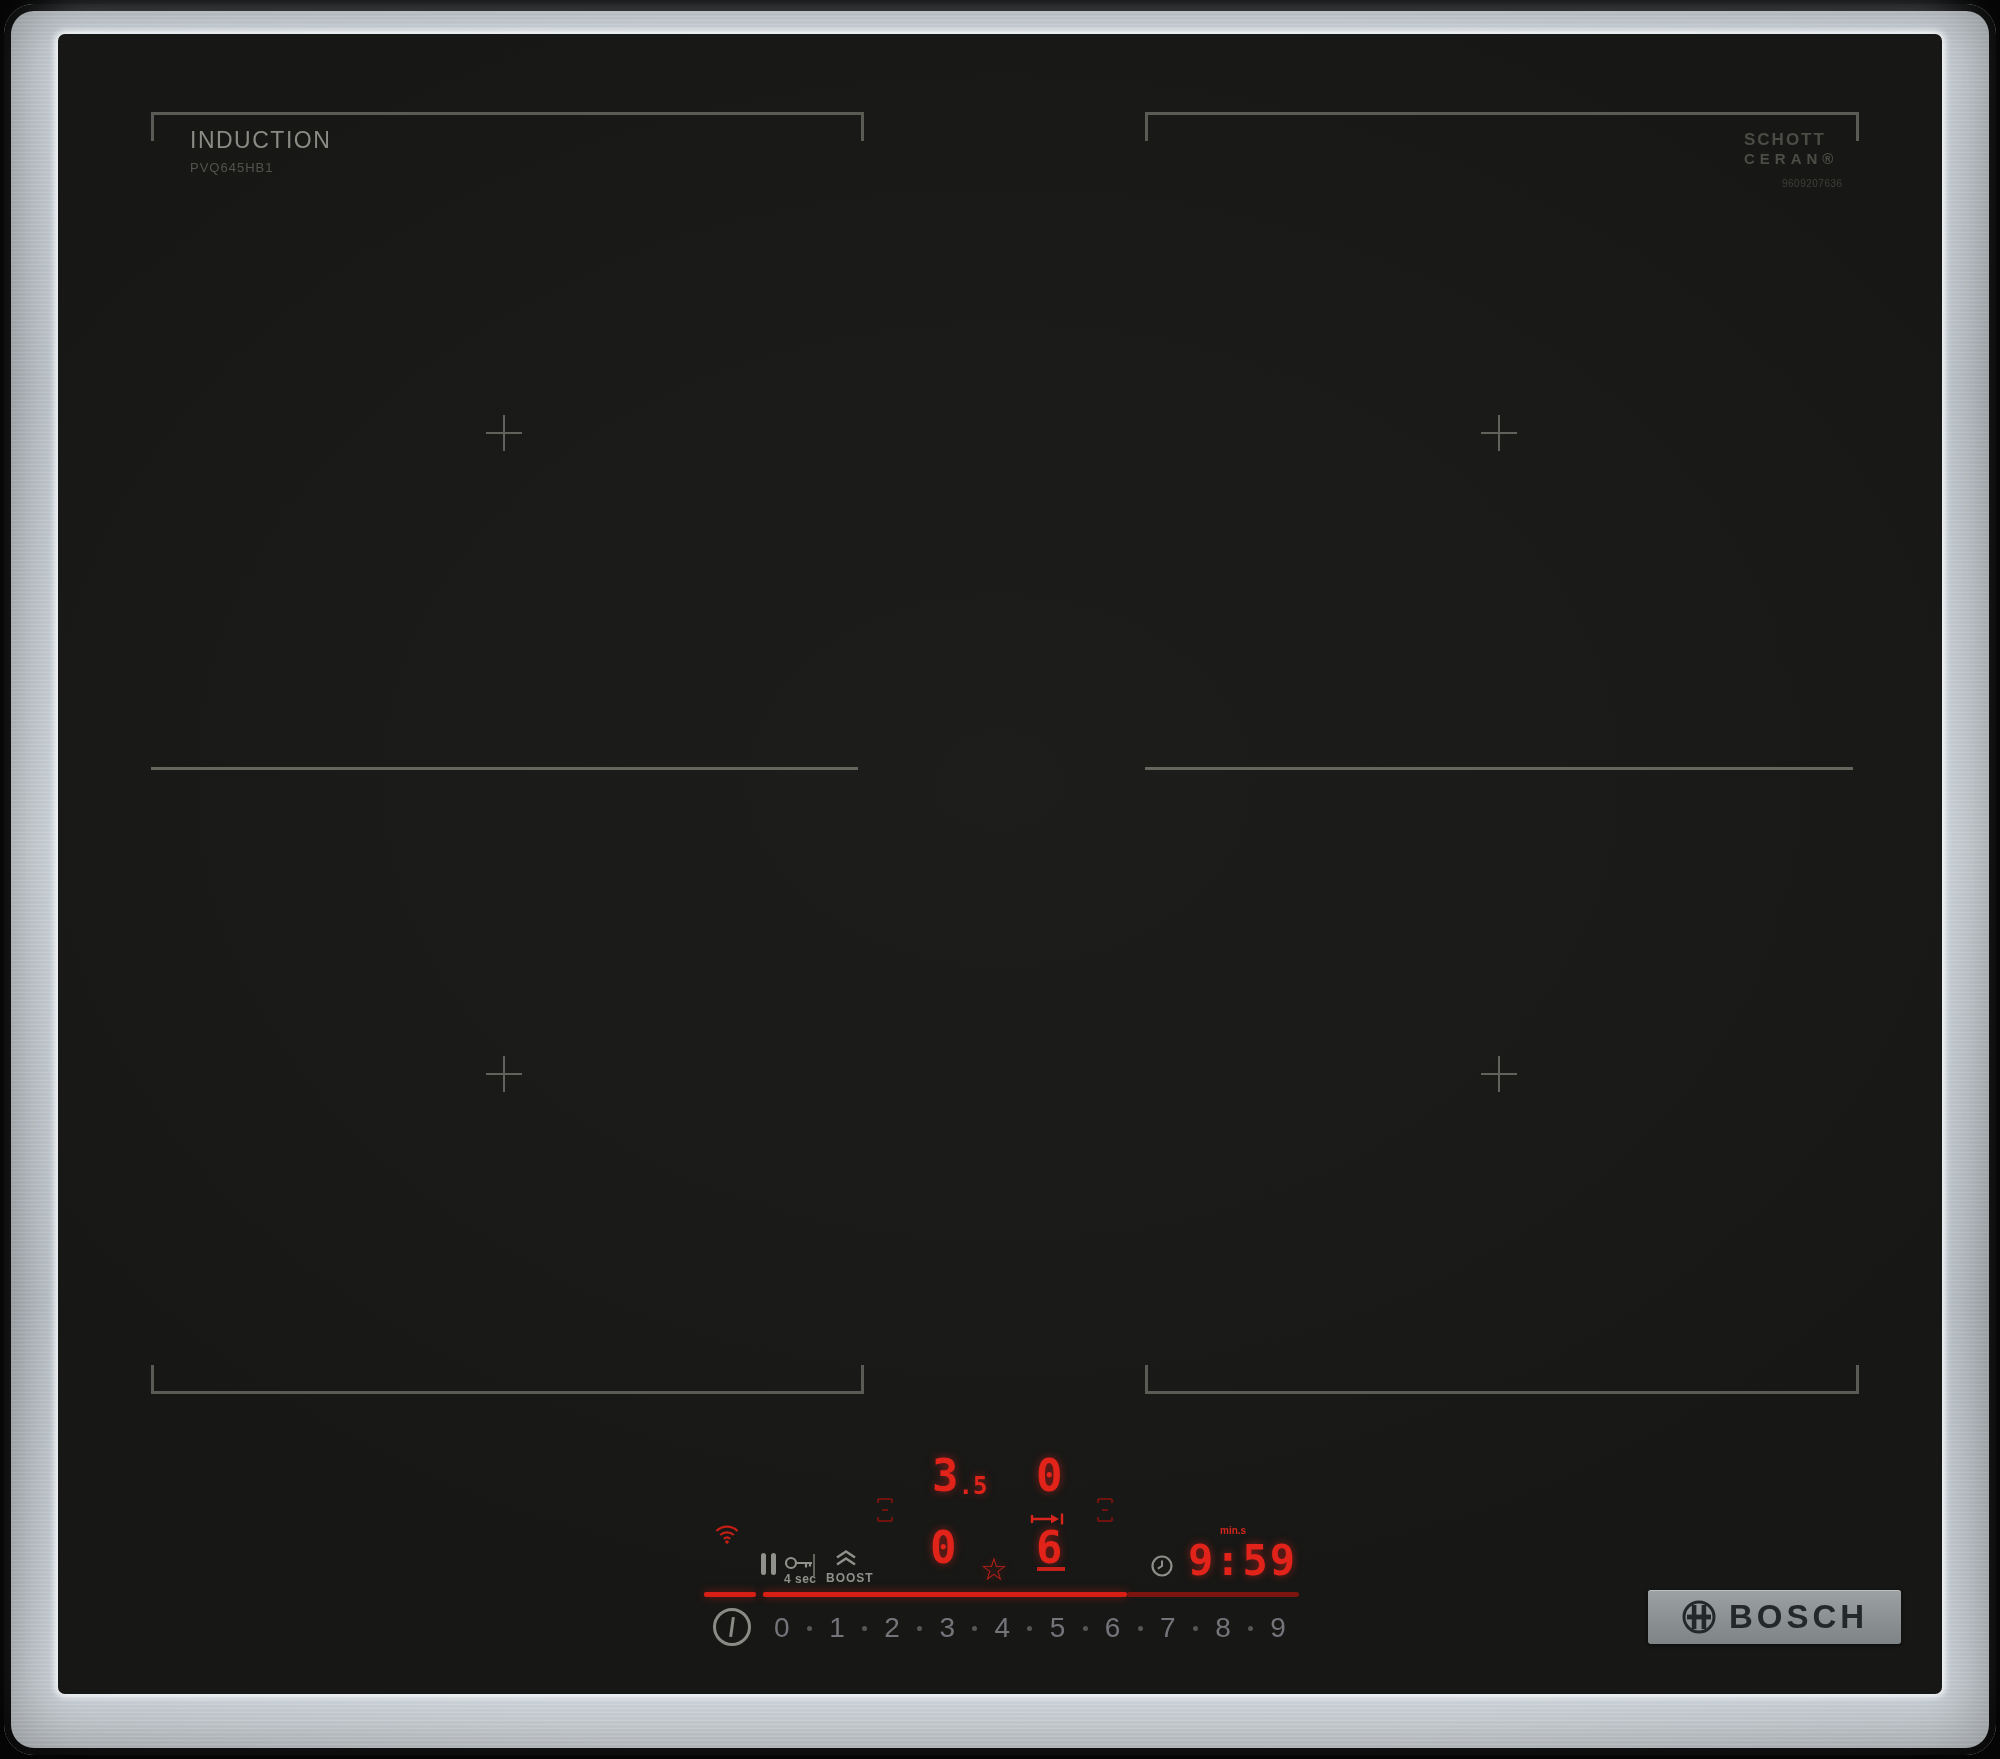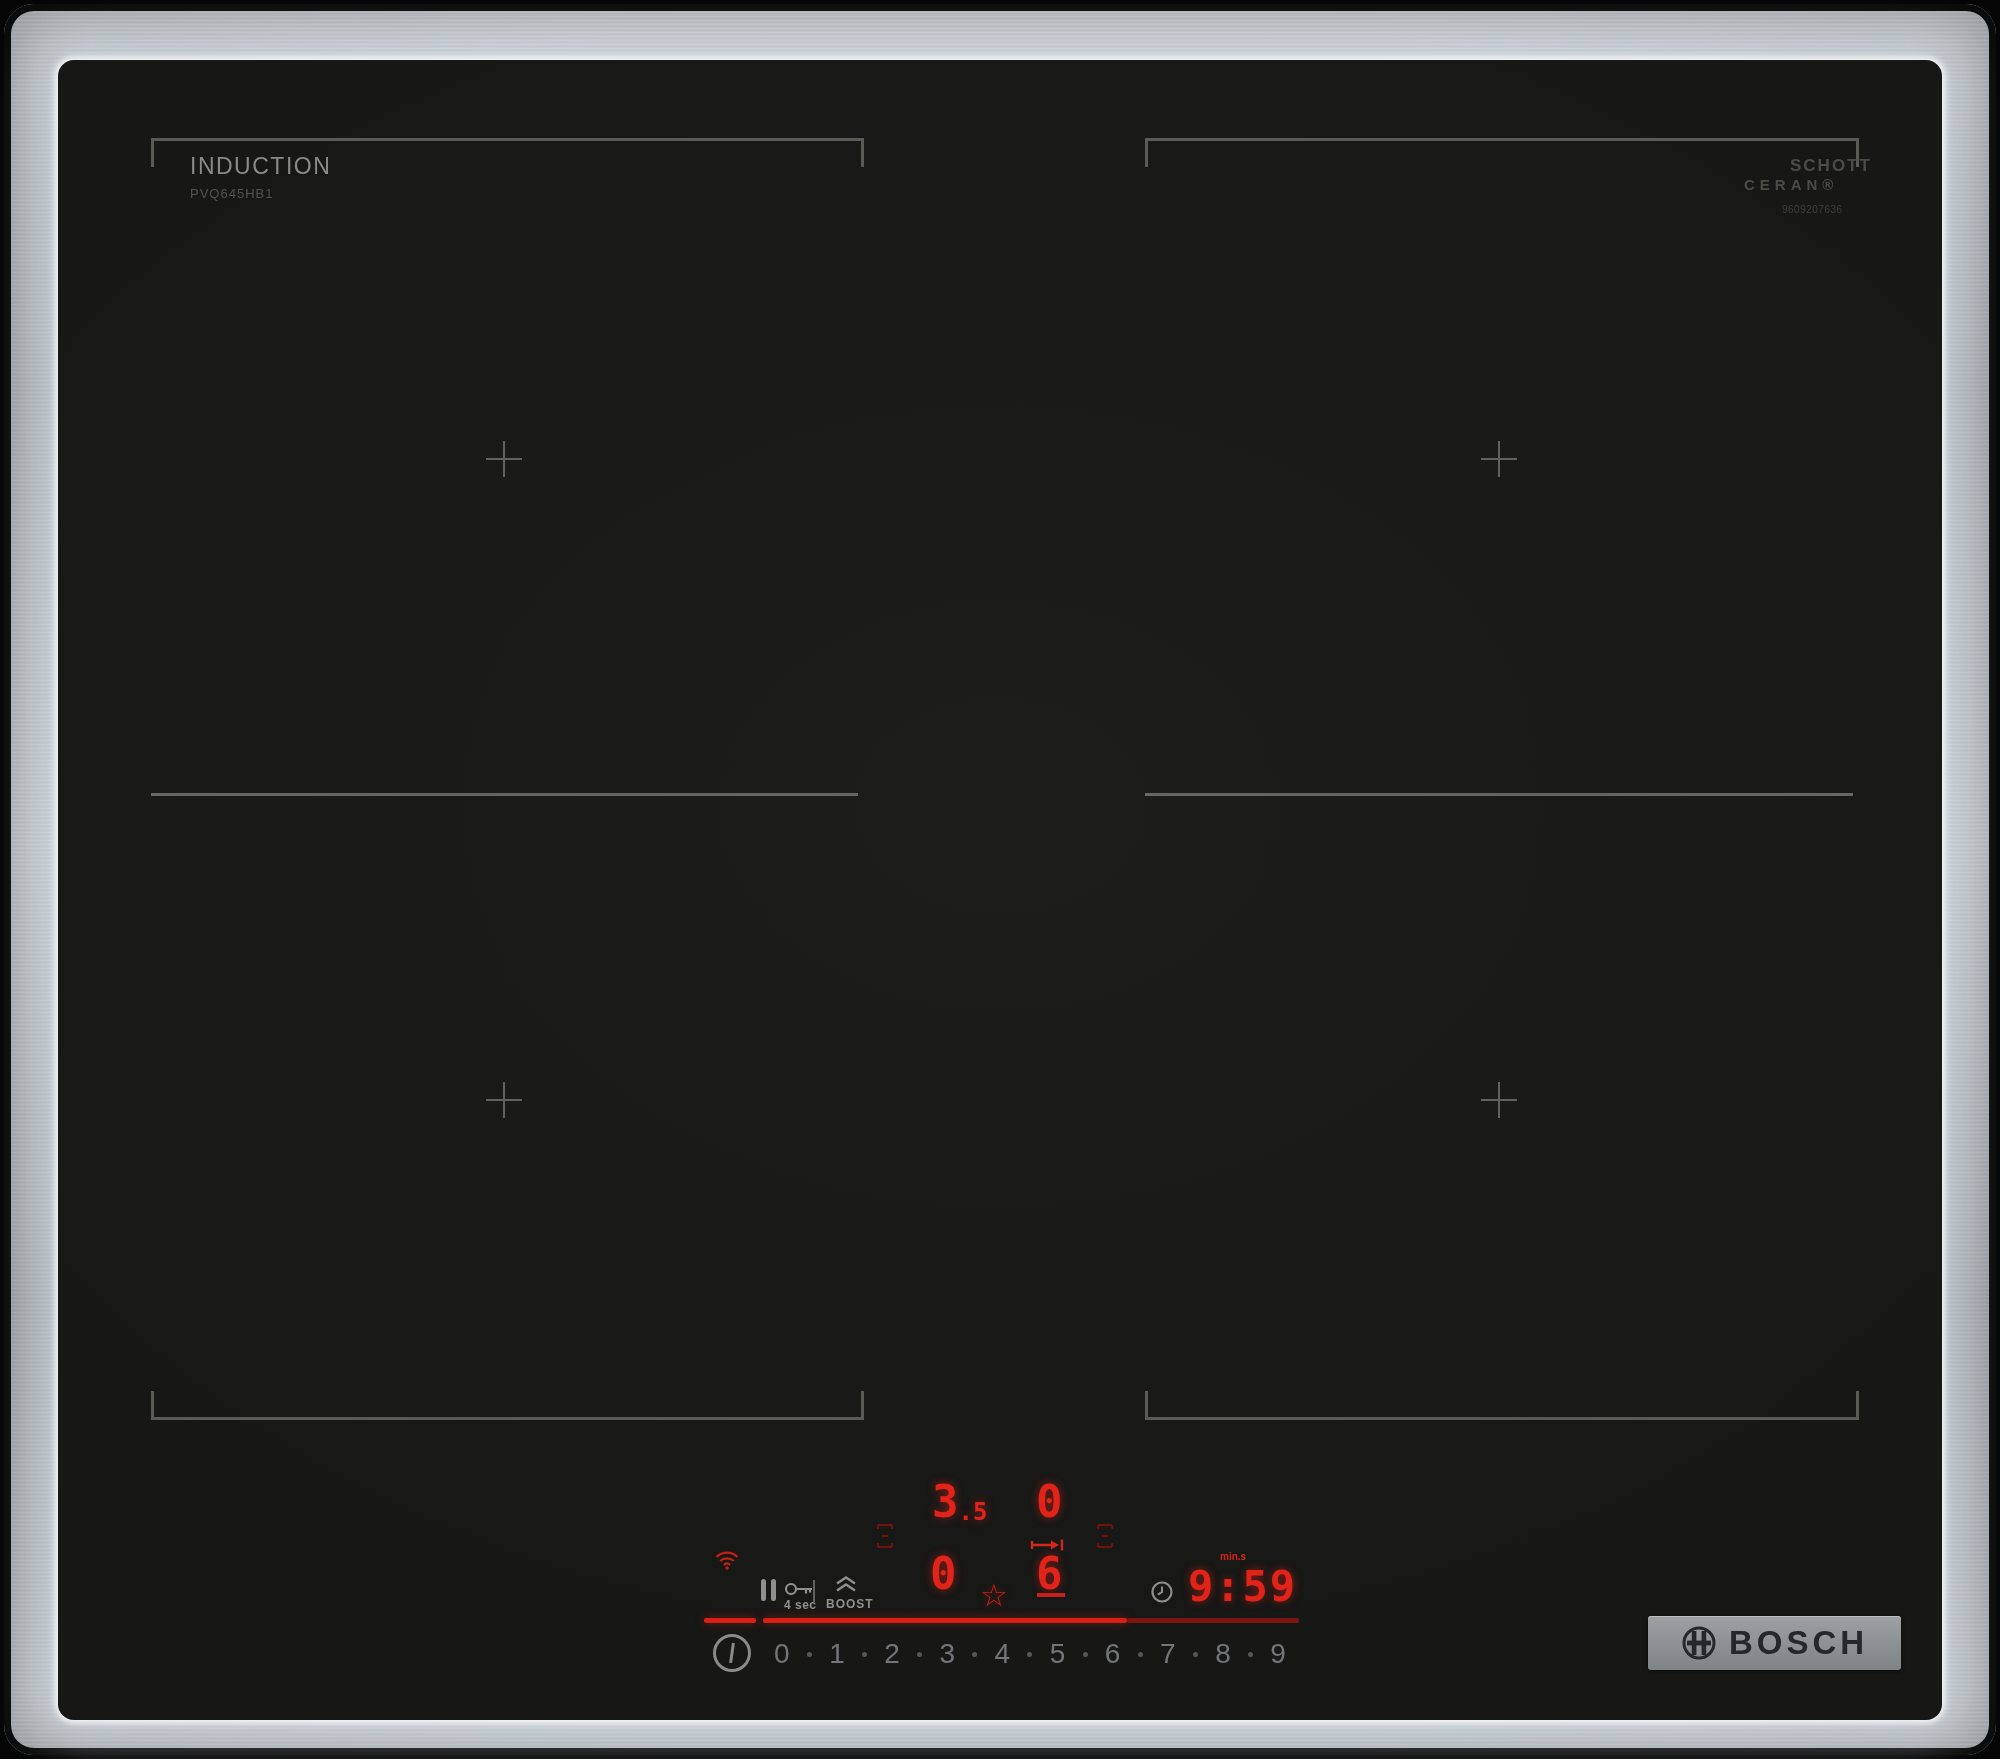--- a/index.html
+++ b/index.html
@@ -7,37 +7,37 @@
          font-family:"Liberation Sans",sans-serif;}
   
   .frame{position:absolute;inset:4px;border-radius:30px;
     background:
       repeating-linear-gradient(180deg, rgba(255,255,255,0.10) 0px, rgba(255,255,255,0.10) 1px,
                                  rgba(70,76,82,0.14) 2px, rgba(255,255,255,0.05) 3px, rgba(120,126,132,0.10) 4px),
       radial-gradient(130% 130% at 50% 50%, rgba(255,255,255,0.10) 40%, rgba(30,35,40,0.30) 100%),
       linear-gradient(180deg,#c9cdd0 0%,#aeb3b7 22%,#c4c9cc 48%,#a6abaf 74%,#cbcfd2 100%);
     box-shadow: inset 0 0 0 7px #0b0b0b, inset 0 0 70px rgba(15,20,25,0.30);}
   
-  .glass{position:absolute;left:58px;top:60px;width:1884px;height:1660px;border-radius:16px;
+  .glass{position:absolute;left:58px;top:34px;width:1884px;height:1660px;border-radius:7px;
     background:radial-gradient(62% 52% at 50% 45%, #1d1d1b 0%, #191917 72%, #171715 100%);
     box-shadow:0 0 6px 3px rgba(255,255,255,0.85), 0 0 44px 18px rgba(214,228,238,0.48);}
   .glass *{position:absolute;}
   
   .zl{border:0 solid #5b5b56;}
   .bracket-top{height:26px;border-top:3px solid #5b5b56;border-left:3px solid #5b5b56;border-right:3px solid #5b5b56;}
   .bracket-bottom{height:26px;border-bottom:3px solid #5b5b56;border-left:3px solid #5b5b56;border-right:3px solid #5b5b56;}
   .midline{height:3px;background:#66665f;}
   .cross{width:36px;height:36px;}
   .cross::before{content:"";position:absolute;left:50%;top:0;width:2px;height:36px;background:#62625c;transform:translateX(-50%);}
   .cross::after{content:"";position:absolute;top:50%;left:0;height:2px;width:36px;background:#62625c;transform:translateY(-50%);}
   
   .t-induction{color:#8b8b85;font-size:23px;letter-spacing:1.5px;}
   .t-model{color:#53534d;font-size:13px;letter-spacing:1px;}
   .schott{color:#4c4c46;text-align:left;line-height:1.15;}
-  .schott .l1{font-size:17px;font-weight:bold;letter-spacing:2px;display:block;margin-left:46px;}
+  .schott .l1{font-size:17px;font-weight:bold;letter-spacing:2px;display:block;}
   .schott .l2{font-size:15px;font-weight:bold;letter-spacing:5px;display:block;}
   .t-serial{color:#3f3f3a;font-size:10px;letter-spacing:0.5px;}
   
   .led{font-family:"DejaVu Sans Mono",monospace;font-weight:bold;color:#e2231a;
        text-shadow:0 0 9px rgba(226,35,26,0.55);}
   .led-big{font-size:44px;line-height:1;}
   .led-small{font-size:24px;line-height:1;}
   .led-timer{font-size:42px;line-height:1;letter-spacing:2px;}
   .led-label{font-family:"Liberation Sans",sans-serif;font-weight:bold;font-size:10px;color:#d6251c;}
   .star{color:#c62018;font-size:31px;line-height:1;text-shadow:0 0 6px rgba(198,32,24,0.5);}

